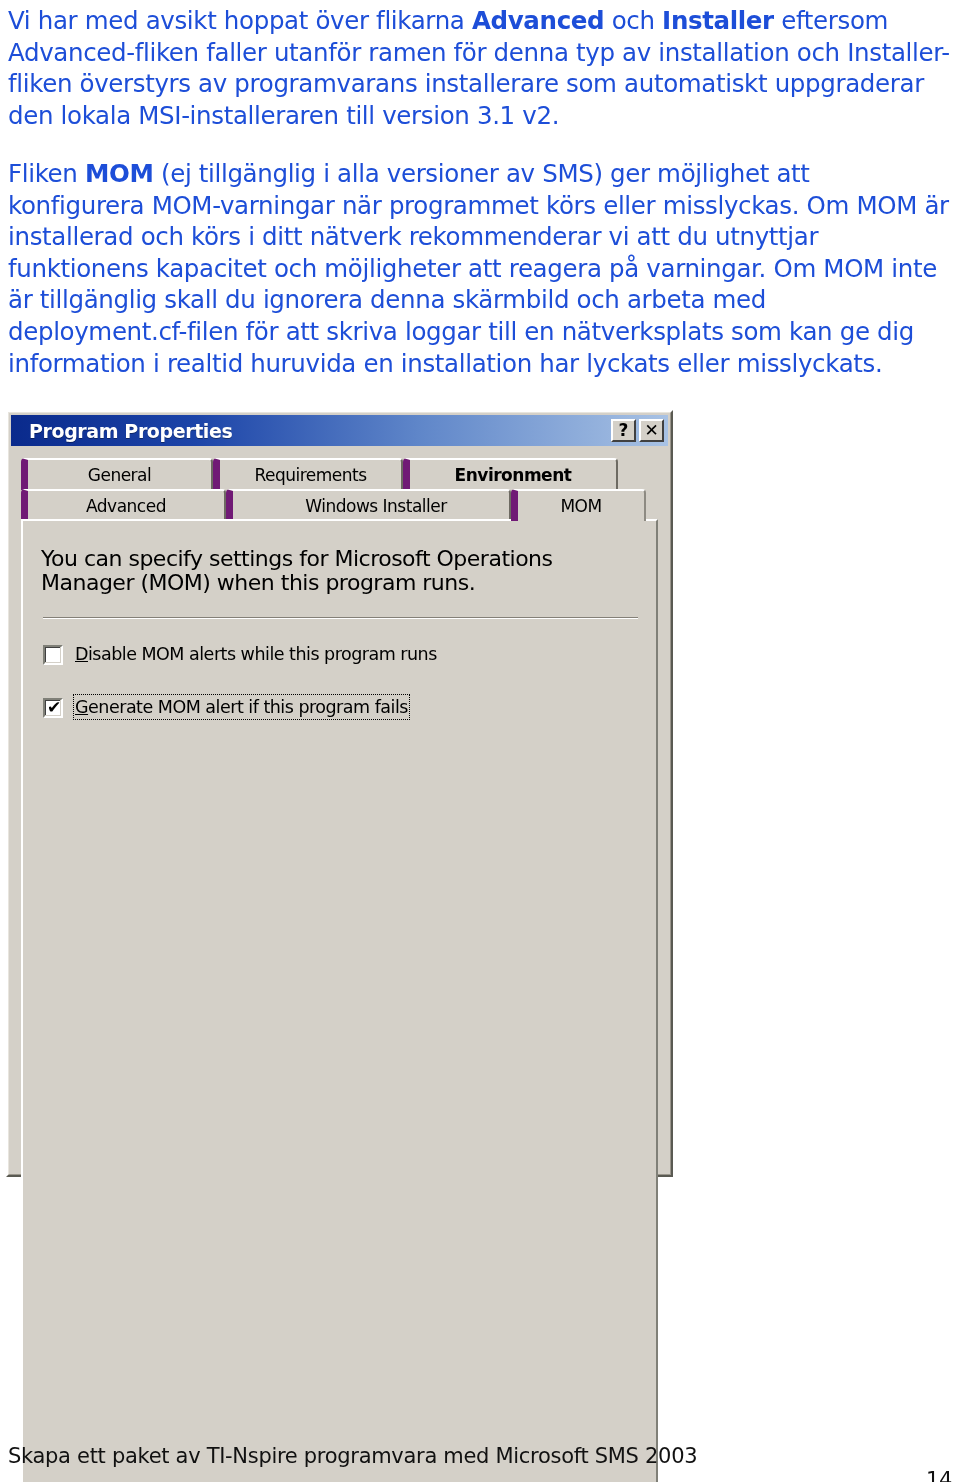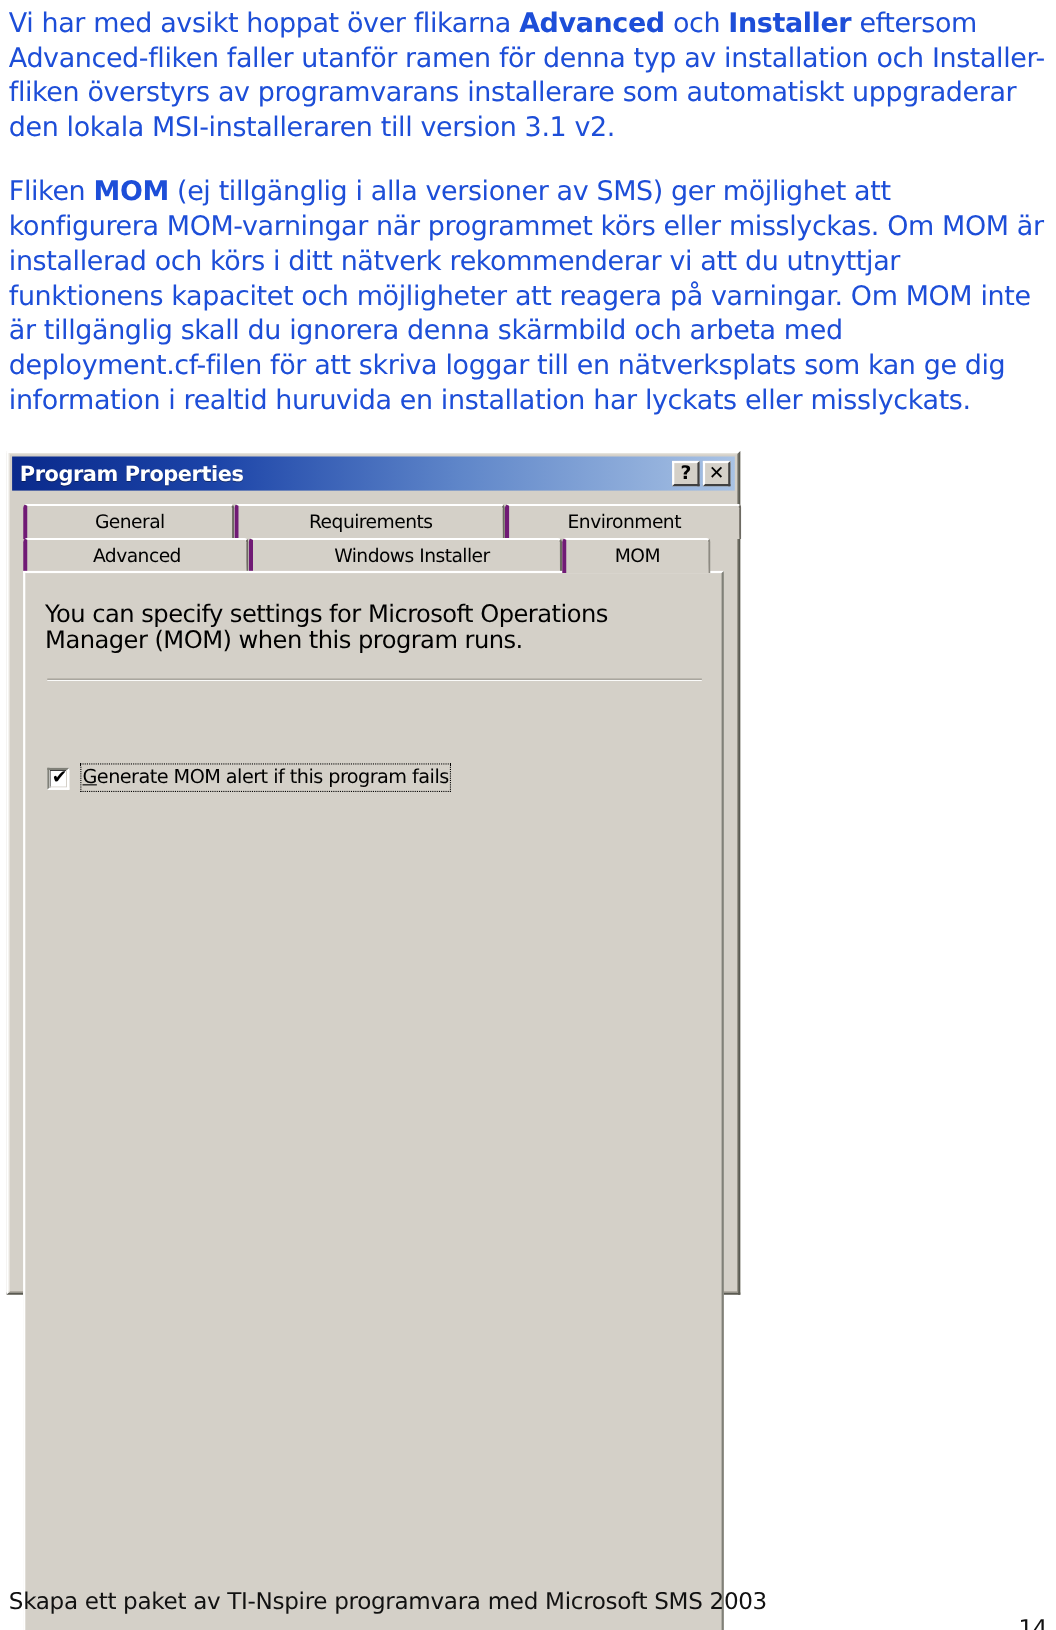--- a/index.html
+++ b/index.html
@@ -60,21 +60,21 @@
     background: linear-gradient(to right, #0a2a8c 0%, #1c44a8 28%, #5f86c9 62%, #a8c2e4 100%);
     display: flex;
     align-items: center;
   }
   .title-text {
     color: #ffffff;
     font-weight: 700;
     font-size: 19px;
     font-family: "DejaVu Sans", sans-serif;
     letter-spacing: -0.4px;
-    padding-left: 7px;
+    padding-left: 18px;
     white-space: nowrap;
     text-shadow: 0 1px 0 rgba(0,0,0,0.35);
   }
   .title-btns {
     margin-left: auto;
     display: flex;
     gap: 3px;
     padding-right: 4px;
   }
   .tbtn {
@@ -107,21 +107,21 @@
     display: flex;
   }
   .tabrow.row1 { top: 0; }
   .tabrow.row2 { top: 31px; }
 
   .tab {
     position: relative;
     flex: 0 0 auto;
     background: #d4d0c8;
     border-top: 2px solid #ffffff;
-    border-left: 4px solid #701a75;
+    border-left: 7px solid #701a75;
     border-right: 2px solid #6d6a62;
     border-bottom: none;
     display: flex;
     align-items: center;
     justify-content: center;
     font-family: "DejaVu Sans", sans-serif;
     font-size: 17px;
     color: #000000;
     letter-spacing: -0.5px;
     height: 32px;
@@ -129,22 +129,22 @@
     border-top-right-radius: 4px;
   }
   .tab.sel {
     background: #d4d0c8;
     border-right: 2px solid #8d8a82;
     z-index: 5;
   }
 
   
   .t-general       { width: 192px; }
-  .t-requirements  { width: 246px; }
-  .t-environment   { width: 215px; }
+  .t-requirements  { width: 190px; }
+  .t-environment   { width: 215px; font-weight: bold; }
   .t-advanced      { width: 205px; }
   .t-wininstaller  { width: 285px; padding-left: 10px; }
   .t-mom           { width: 135px; }
 
   
   .tabpage {
     position: absolute;
     left: 13px; top: 107px; right: 13px;
     height: 1006px;
     background: #d4d0c8;
@@ -266,20 +266,24 @@
         <div class="tab t-wininstaller">Windows Installer</div>
         <div class="tab t-mom sel">MOM</div>
       </div>
     </div>
 
     <div class="tabpage">
       <div class="page-desc">You can specify settings for Microsoft Operations Manager (MOM) when this program runs.</div>
 
       <div class="sep"></div>
 
+      <div class="cbrow" id="cb-disable">
+        <span class="cbox"></span>
+        <span class="cblabel"><u>D</u><span>isable MOM alerts while this program runs</span></span>
+      </div>
 
       <div class="cbrow" id="cb-generate">
         <span class="cbox">
             <span class="tick">✔</span>
           </span>
         <span class="cblabel focused"><u>G</u><span>enerate MOM alert if this program fails</span></span>
       </div>
     </div>
 
   </div>

